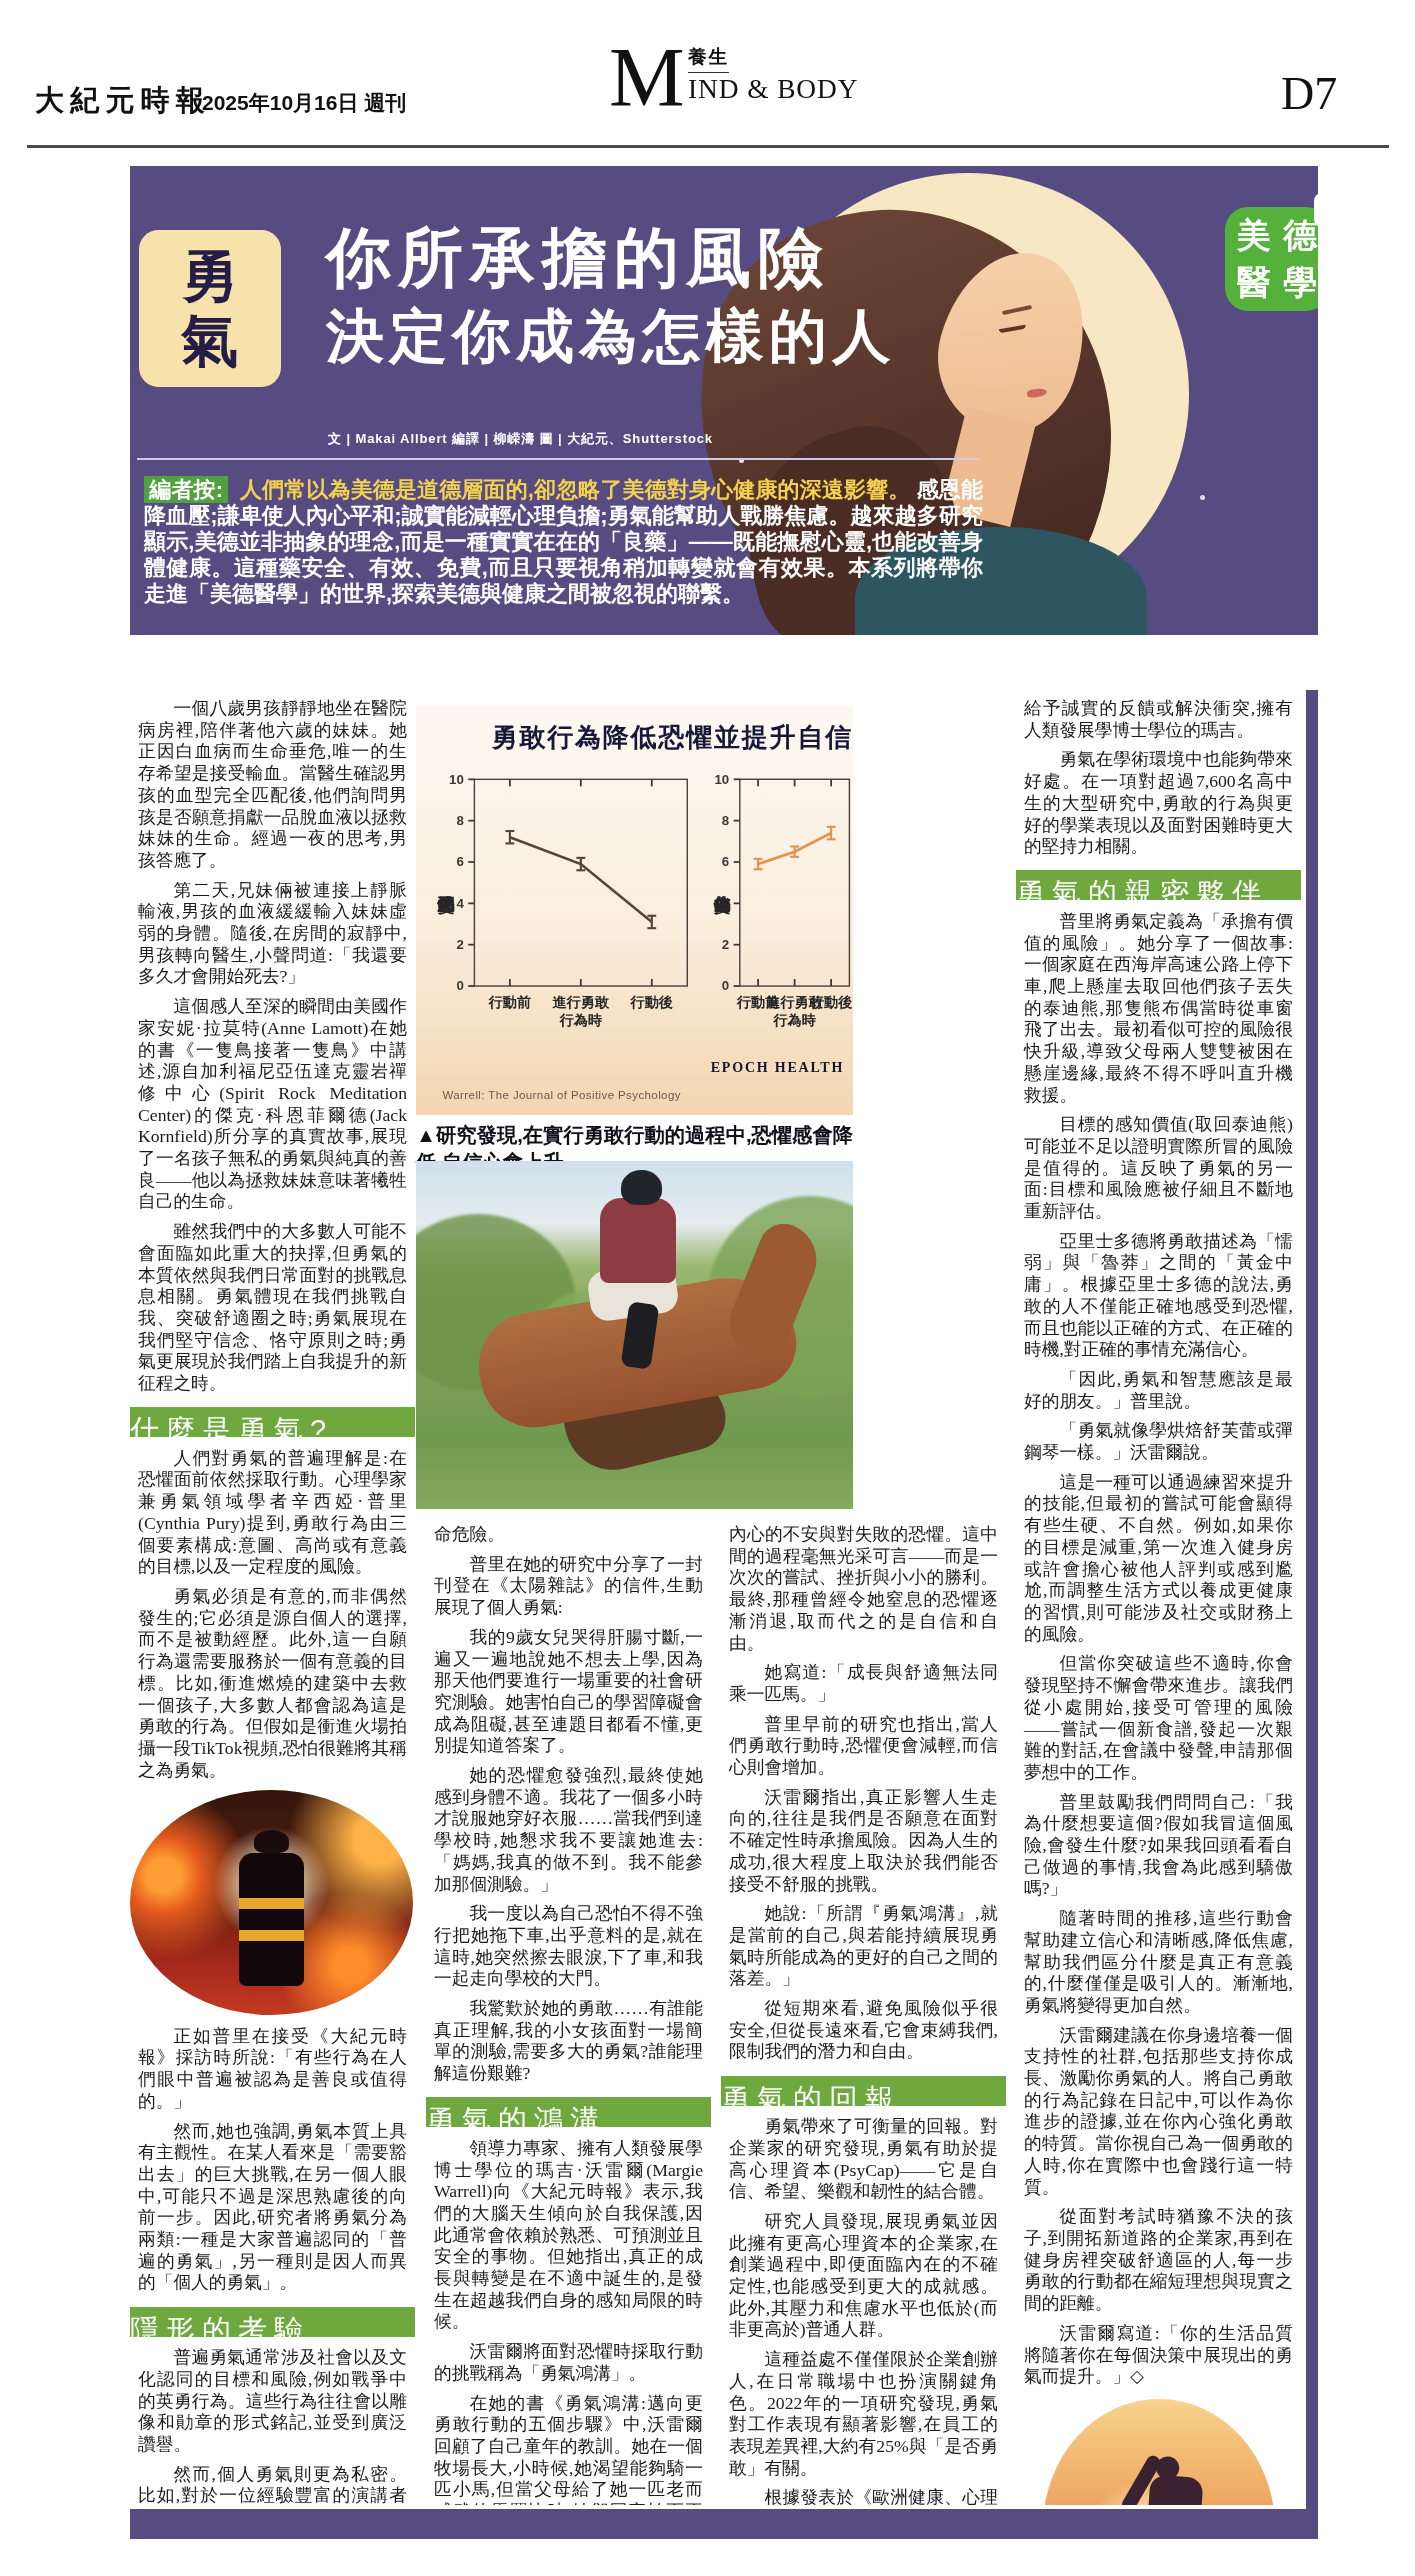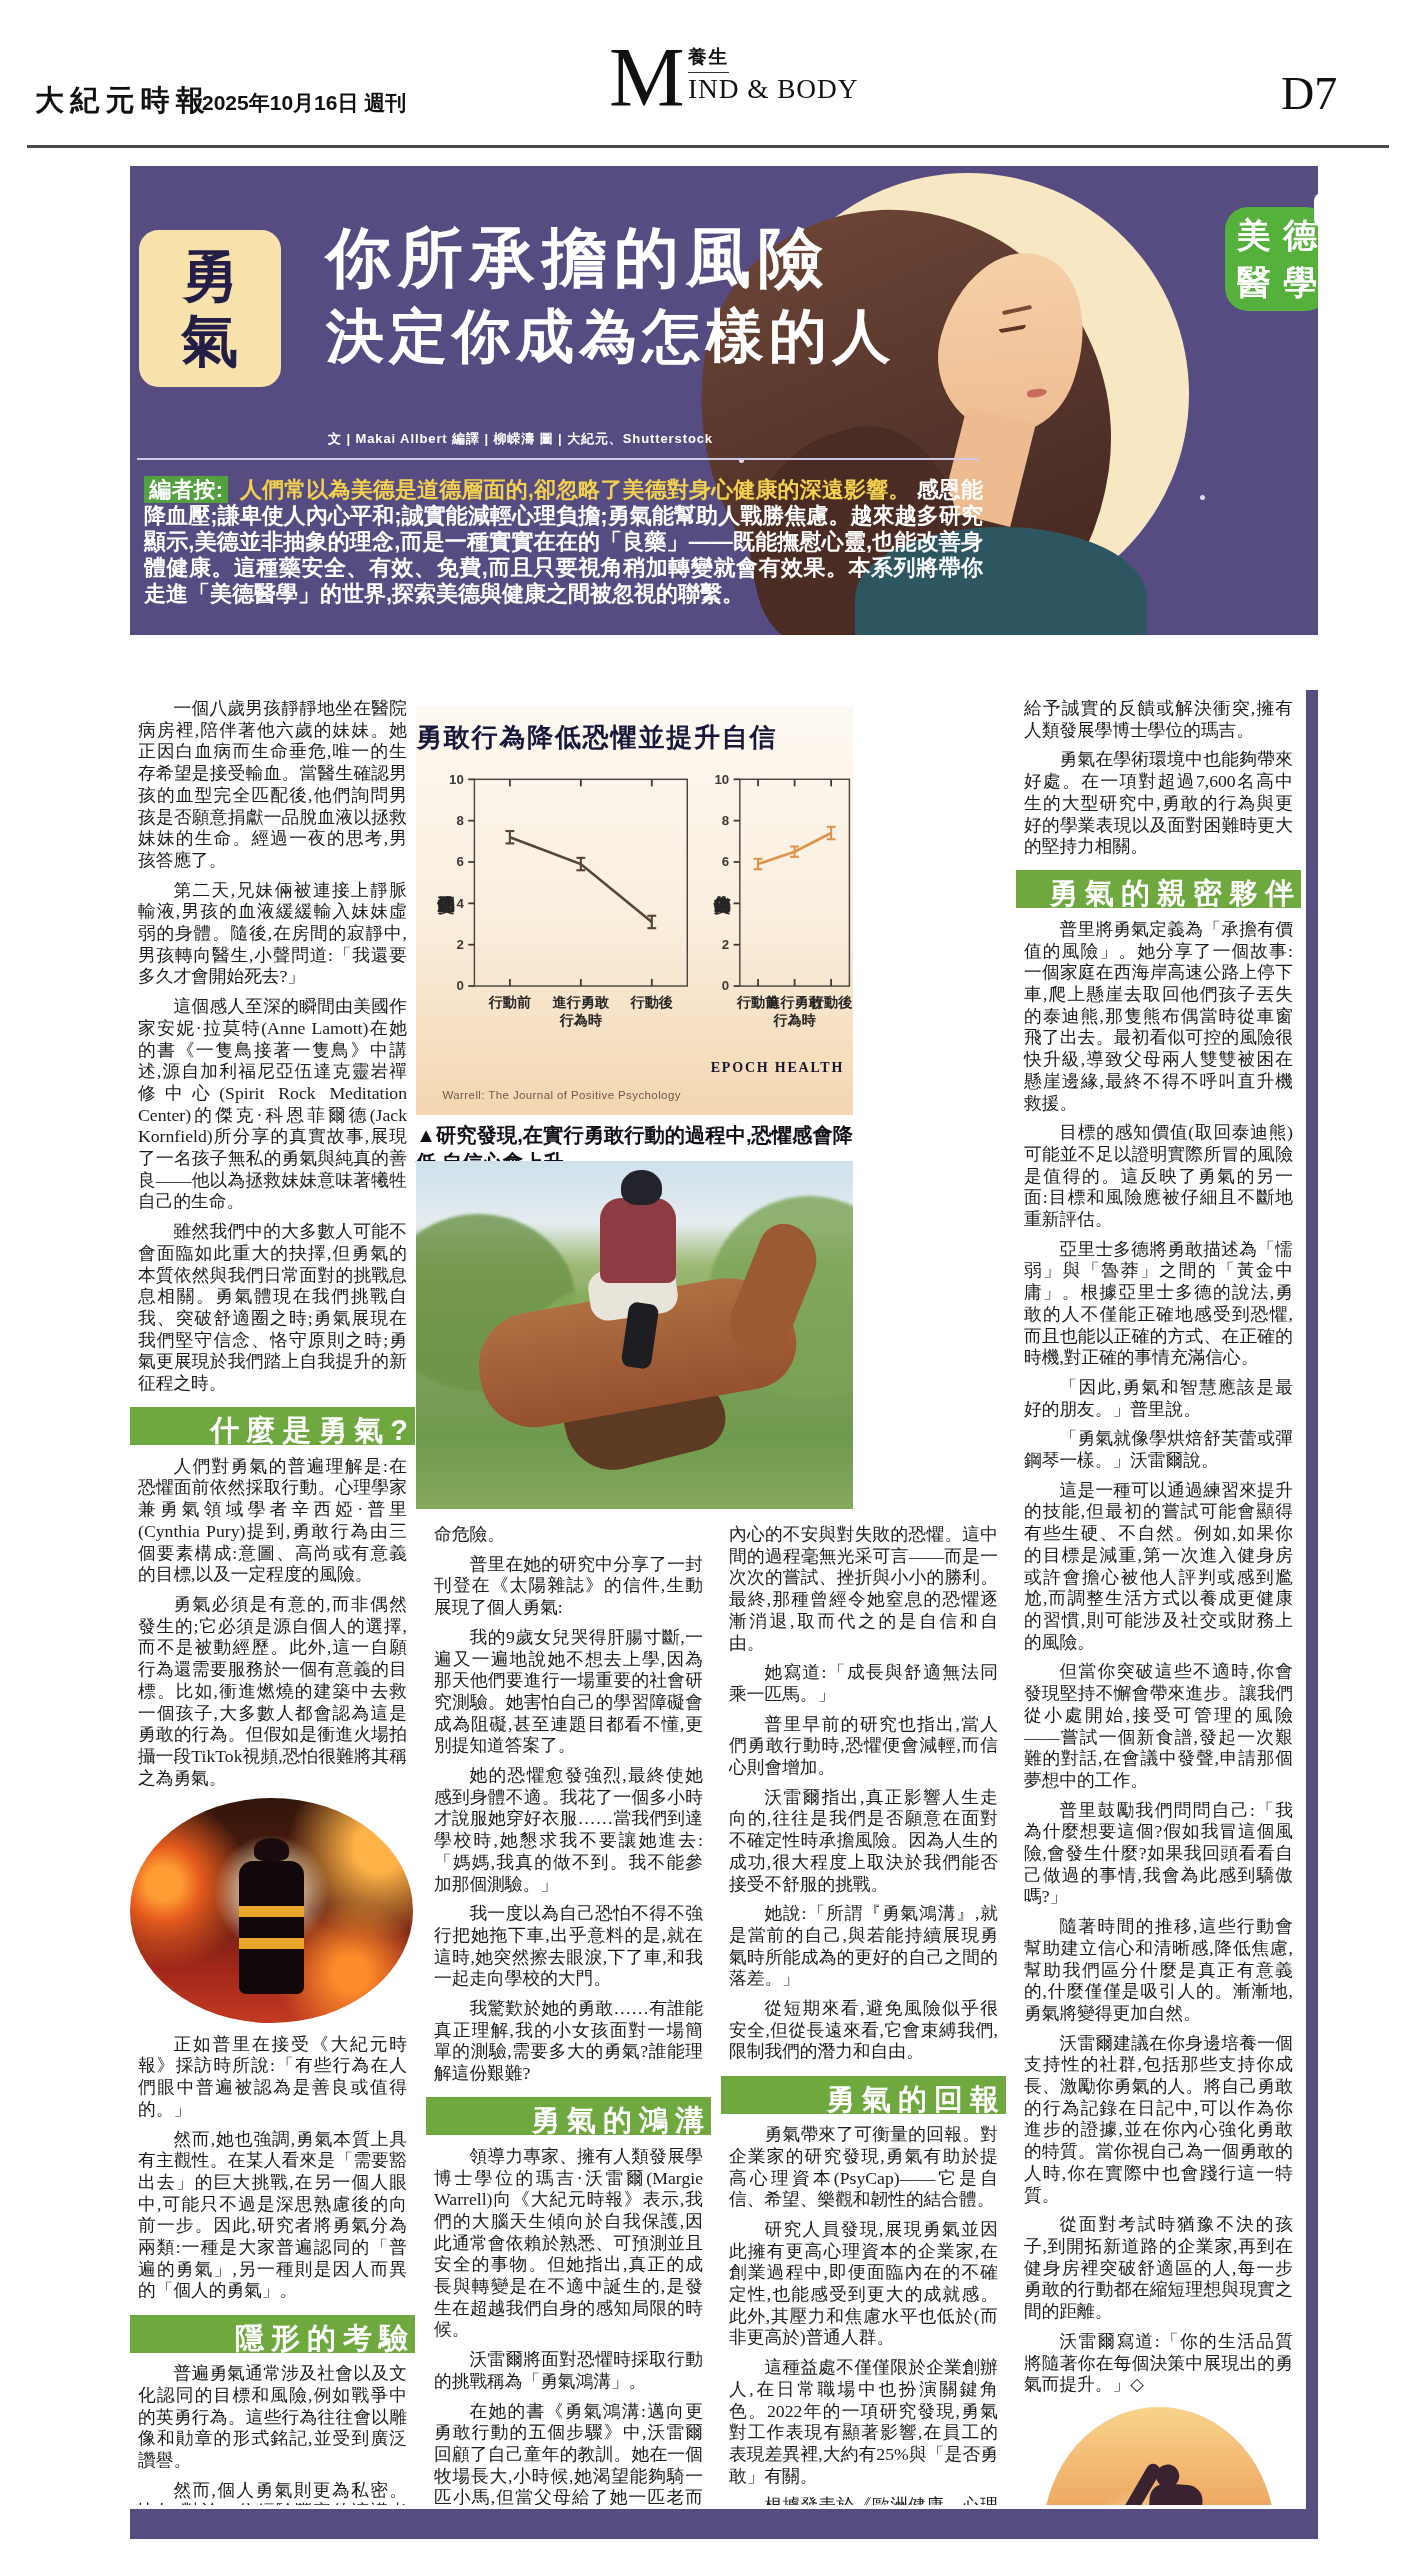--- a/index.html
+++ b/index.html
@@ -46,21 +46,21 @@
   .shoulder{position:absolute;left:725px;top:361px;width:292px;height:142px;background:#2e5660;border-radius:50% 50% 0 0;}
   .sparkle{position:absolute;width:5.3px;height:5.3px;border-radius:50%;background:#efe9ff;opacity:.9;}
   
   .badge{position:absolute;left:1095px;top:41px;width:104px;height:104px;background:#55B13C;border-radius:23px;
          display:grid;grid-template-columns:1fr 1fr;place-items:center;padding:5.3px;box-sizing:border-box;}
   .badge span{color:#fff;font-size:34px;font-weight:bold;line-height:35px;}
   .badge-cross{position:absolute;left:1184px;top:26.5px;width:34px;height:34px;background:#fff;border-radius:8px;}
   
   .chart-panel{position:absolute;left:416px;top:706px;width:437px;height:409px;
                background:linear-gradient(180deg,#FDF9F2 0%,#FAEDDC 55%,#F3D6B0 100%);}
-  .chart-title{position:absolute;left:0;top:14px;width:100%;text-align:left;font-family:Liberation Serif, serif;
+  .chart-title{position:absolute;left:0;top:14px;width:100%;text-align:right;font-family:Liberation Serif, serif;
                font-size:26px;font-weight:bold;color:#17173a;letter-spacing:1.8px;}
   .chart-svg{position:absolute;}
   #chart-left{left:16px;top:51px;width:265px;height:292px;}
   #chart-right{left:292px;top:51px;width:152px;height:292px;}
   .chart-source{position:absolute;left:26.5px;bottom:14px;font-family:"Liberation Sans",sans-serif;
                 font-size:11.5px;color:#6b5b4a;letter-spacing:0.4px;}
   .chart-brand{position:absolute;right:8.8px;bottom:39px;font-size:14px;font-weight:bold;color:#16162e;letter-spacing:1.8px;}
   .chart-caption{position:absolute;left:416px;top:1122px;width:437px;font-family:"Liberation Sans",sans-serif;
                  font-size:20.3px;line-height:26.5px;font-weight:bold;color:#101018;}
   
@@ -81,22 +81,22 @@
   .horse .breech{position:absolute;left:173px;top:106px;width:88px;height:50px;background:#e9e4da;border-radius:17.7px;transform:rotate(-8deg);}
   .horse .boot{position:absolute;left:209px;top:142px;width:30px;height:65px;background:#1d1d22;border-radius:8.8px;transform:rotate(8deg);}
   
   .col{position:absolute;width:285px;overflow:hidden;}
   #col1{left:130px;top:690px;height:1815px;}
   #col2{left:426px;top:1516px;height:989px;}
   #col3{left:721px;top:1516px;height:989px;}
   #col4{left:1016px;top:690px;height:1815px;}
   .col p{margin:8px;text-indent:2em;font-size:17.7px;line-height:21.7px;text-align:justify;}
   .col p.cont{text-indent:0;}
-  .sec-h{height:38px;line-height:46px;margin:12.4px 0 10.6px;background:#6FA83F;color:#fff;text-align:right;
-         font-family:"Liberation Sans",sans-serif;font-size:29px;font-weight:bold;letter-spacing:7px;}
+  .sec-h{height:30px;line-height:46px;margin:12.4px 0 10.6px;background:#6FA83F;color:#fff;text-align:left;
+         font-family:"Liberation Sans",sans-serif;font-size:29px;font-weight:normal;letter-spacing:7px;}
   .fig{position:relative;overflow:hidden;}
   .ph-fire{width:283px;height:225px;border-radius:50%;margin:8.8px 0 10.6px;
      background:
        radial-gradient(circle at 50% 42%, #f9e6c2 0 9%, rgba(249,230,194,0) 30%),
        radial-gradient(circle at 12% 38%, #ff9c33 0 6%, #e55a1e 13%, rgba(229,90,30,0) 30%),
        radial-gradient(circle at 88% 22%, #ffb347 0 8%, rgba(255,179,71,0) 30%),
        radial-gradient(circle at 78% 78%, #ff8c2a 0 6%, rgba(255,140,42,0) 26%),
        linear-gradient(180deg,#33150c 0%,#571f10 45%,#a2271a 76%,#c33a22 100%);}
   .ph-fire i{position:absolute;left:50%;top:28%;width:65px;height:133px;margin-left:-33px;
      background:linear-gradient(180deg,#12070a 0 34%,#e8a62a 34% 42%,#12070a 42% 58%,#e8a62a 58% 66%,#12070a 66% 100%);

